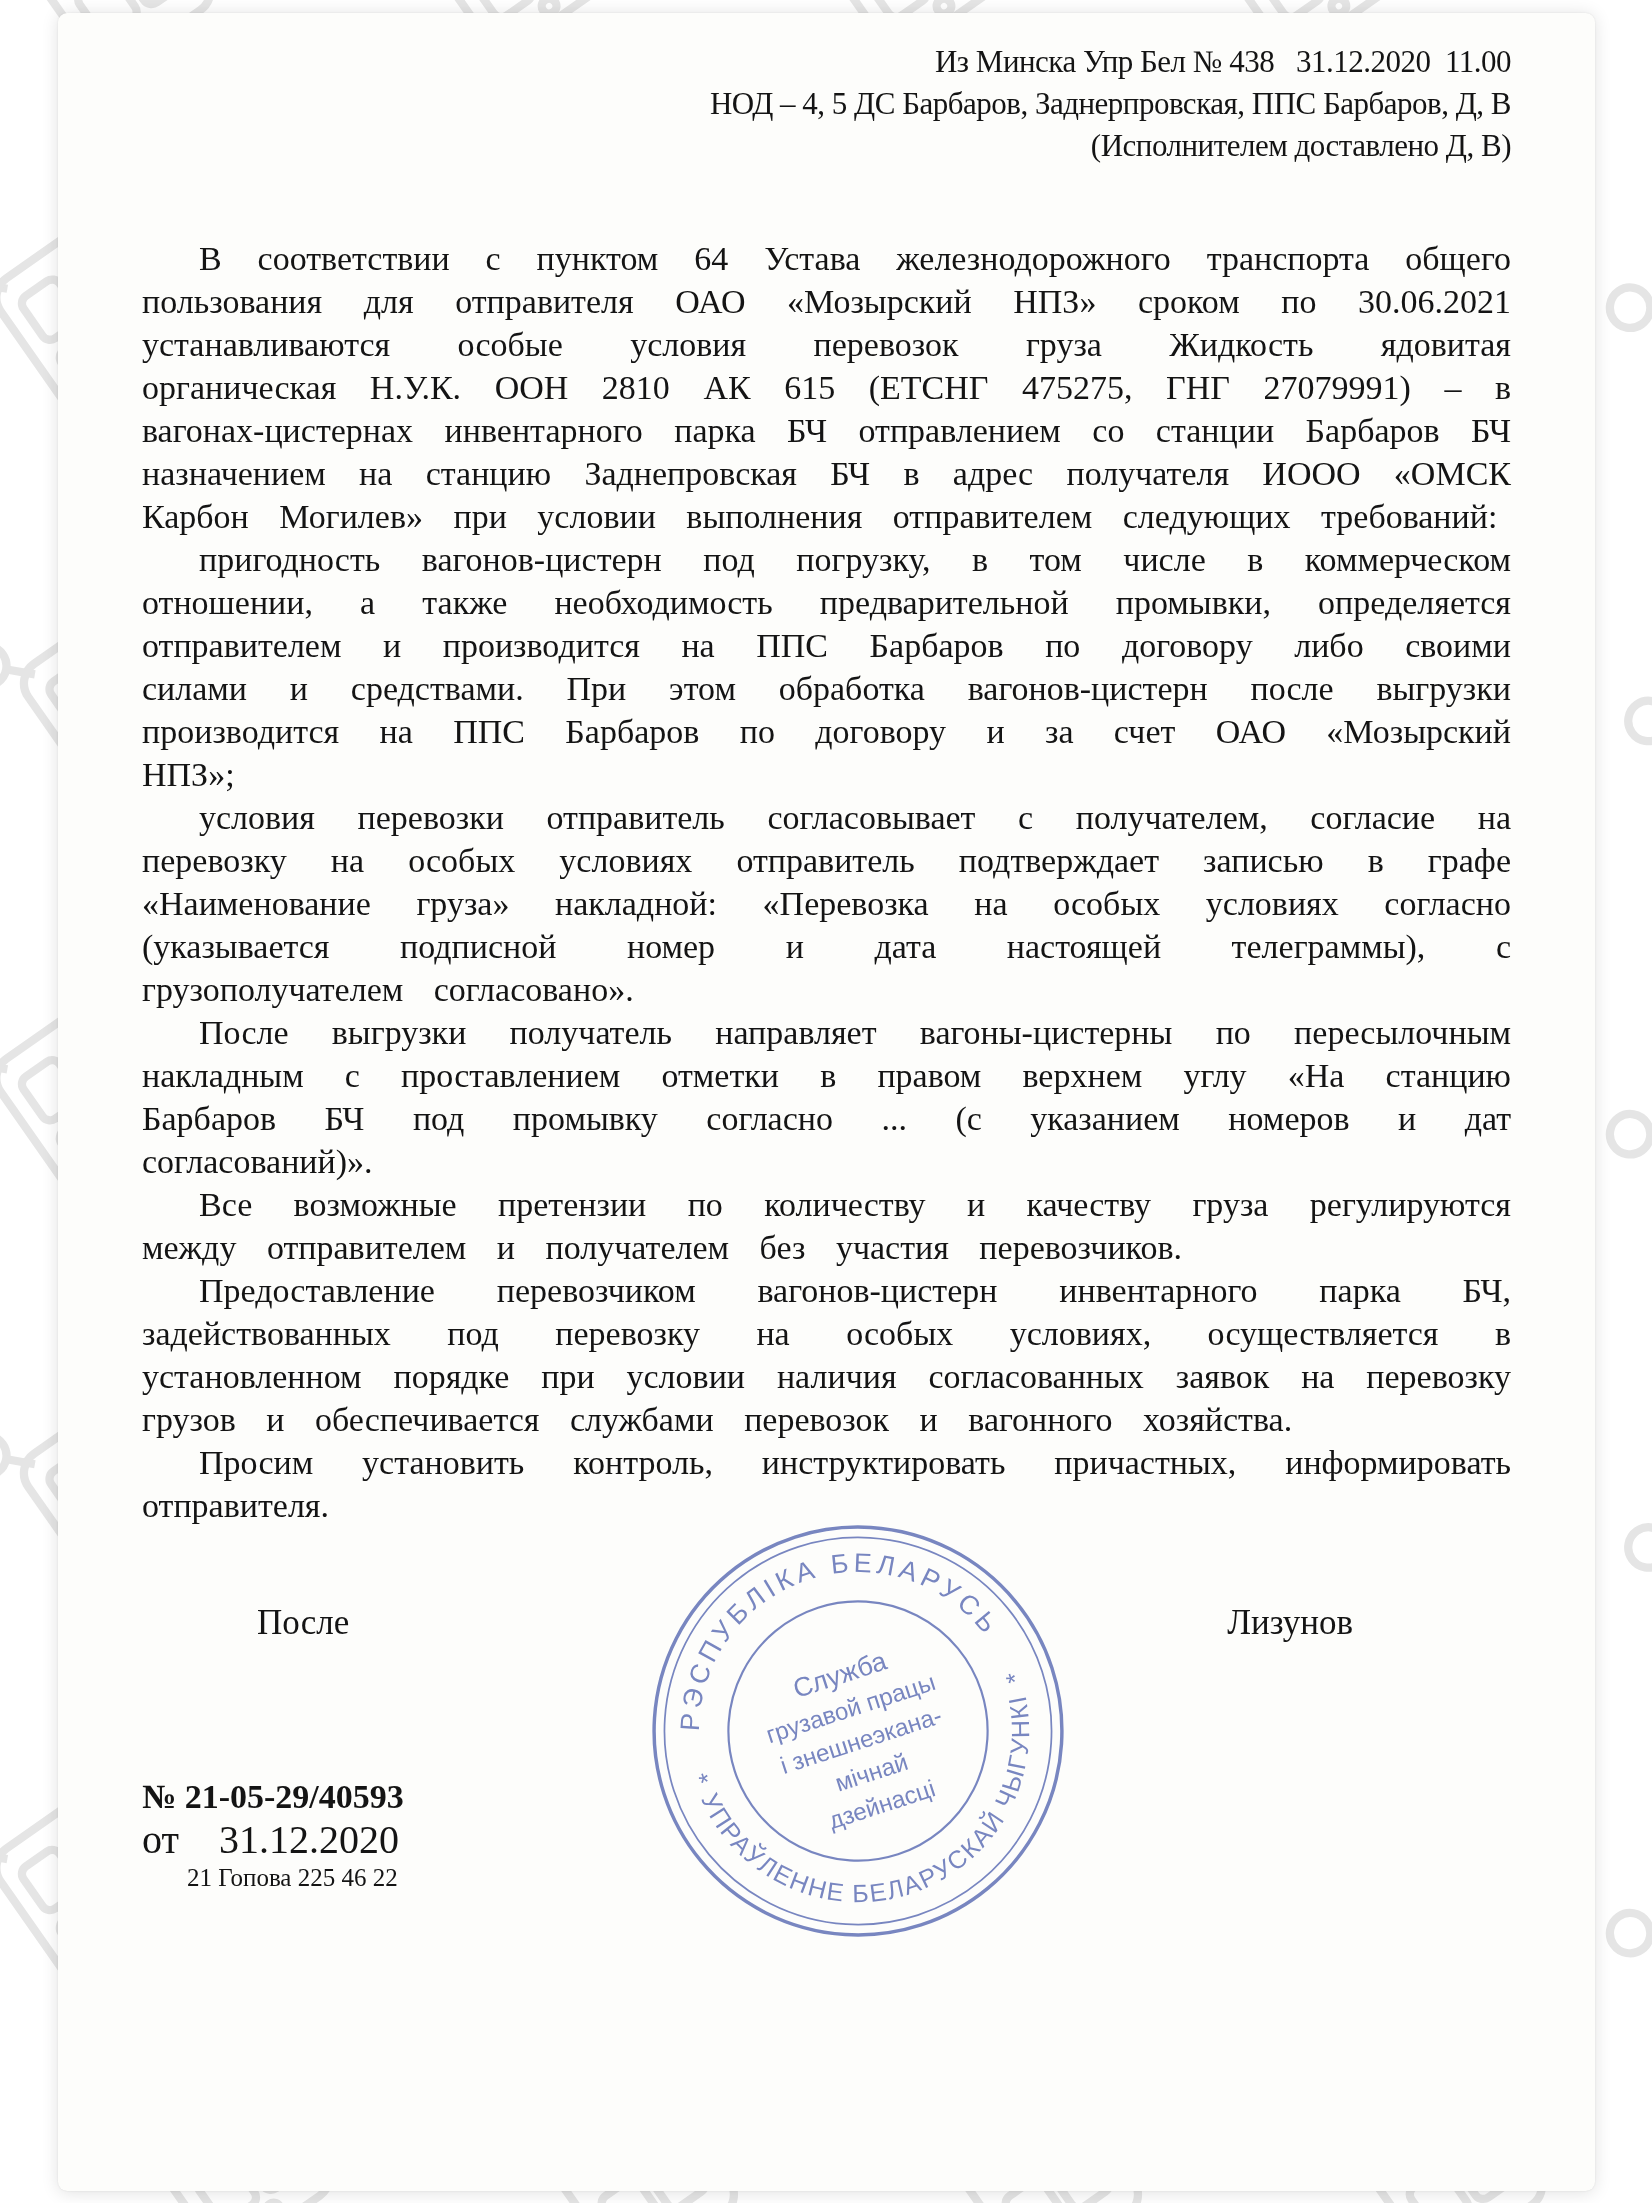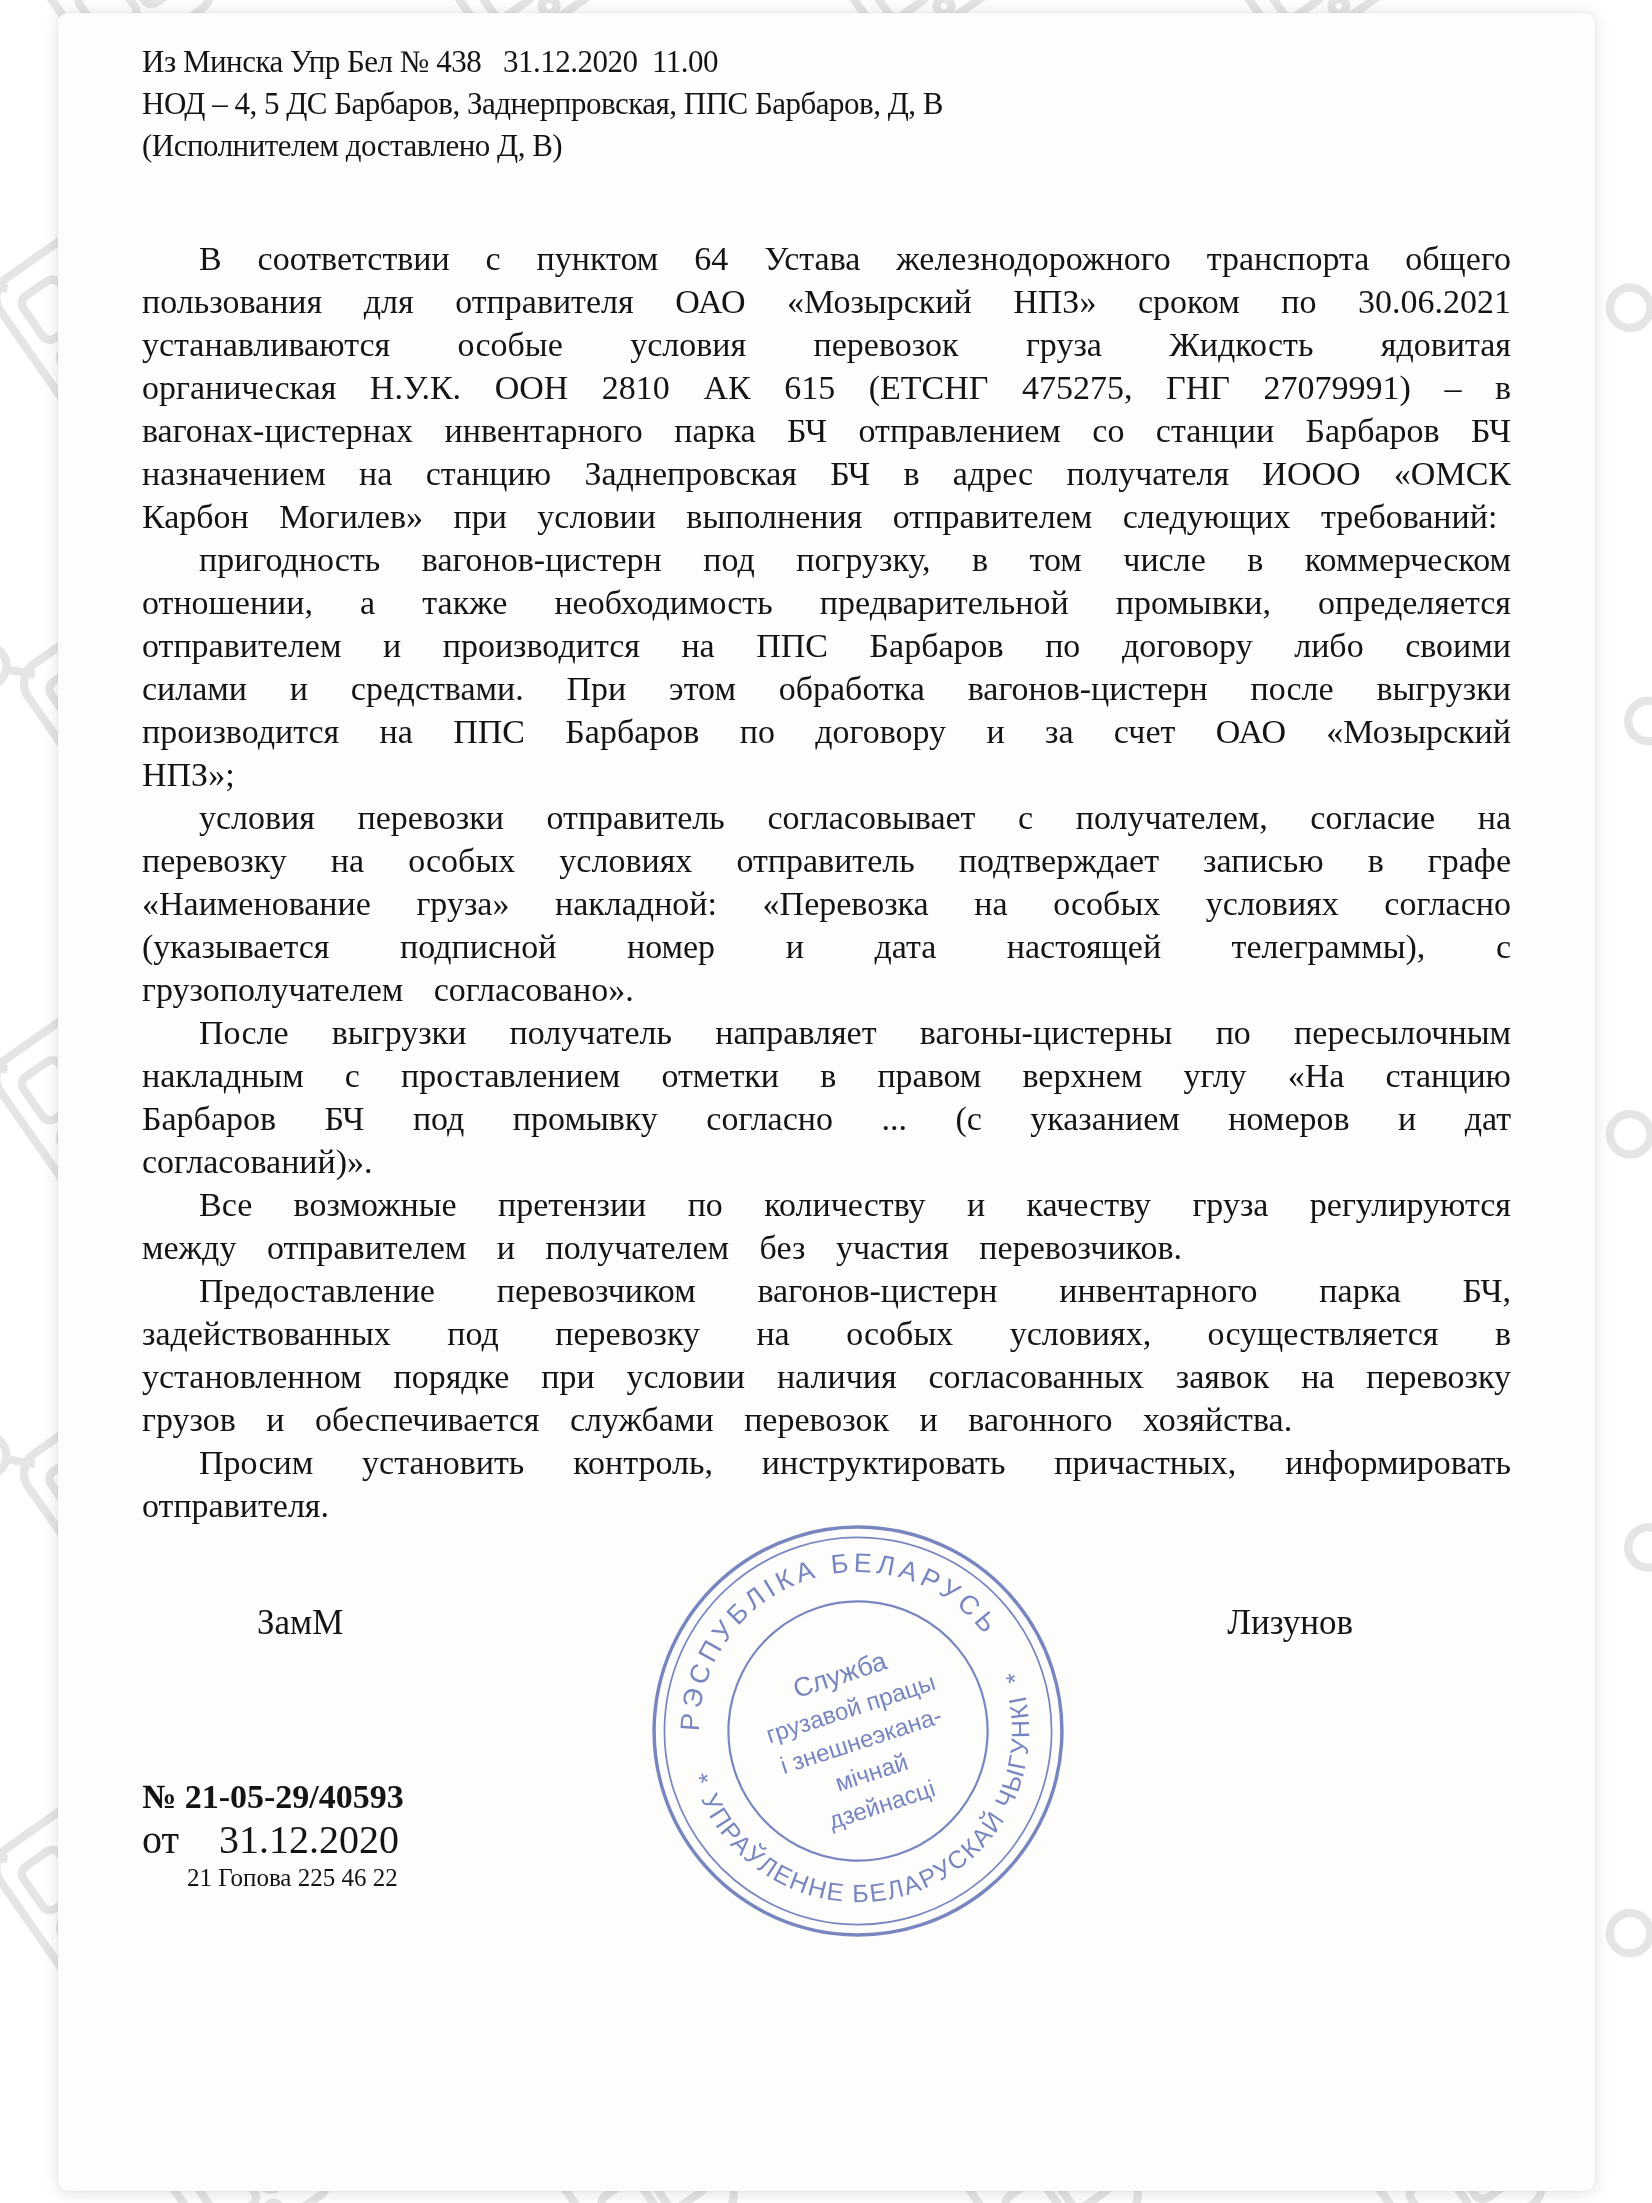--- a/index.html
+++ b/index.html
@@ -20,21 +20,21 @@
     position: absolute; left: 58px; top: 13px; right: 58px; bottom: 13px;
     background: #fdfdfb;
     border-radius: 9.2px;
     box-shadow: 0 1.8px 16.5px rgba(0,0,0,0.12), 0 0 1.8px rgba(0,0,0,0.10);
     padding: 27.5px 84px 0 84px;
     box-sizing: border-box;
     color: #141414;
   }
 
   .doc-header { font-size: 31px; line-height: 42px; letter-spacing: -0.5px; }
-  .doc-header div { white-space: pre; }
+  .doc-header div { white-space: pre; text-align: right; }
 
   .doc-body { margin-top: 70px; }
   .doc-body p {
     margin: 0;
     font-size: 34px;
     line-height: 43px;
     text-align: justify;
     text-indent: 57px;
     word-spacing: 22px;
     letter-spacing: 0px;
@@ -114,21 +114,21 @@
       <p>условия перевозки отправитель согласовывает с получателем, согласие на перевозку на особых условиях отправитель подтверждает записью в графе «Наименование груза» накладной: «Перевозка на особых условиях согласно (указывается подписной номер и дата настоящей телеграммы), с грузополучателем согласовано».</p>
       <p>После выгрузки получатель направляет вагоны-цистерны по пересылочным накладным с проставлением отметки в правом верхнем углу «На станцию Барбаров БЧ под промывку согласно ... (с указанием номеров и дат согласований)».</p>
       <p>Все возможные претензии по количеству и качеству груза регулируются между отправителем и получателем без участия перевозчиков.</p>
       <p>Предоставление перевозчиком вагонов-цистерн инвентарного парка БЧ, задействованных под перевозку на особых условиях, осуществляется в установленном порядке при условии наличия согласованных заявок на перевозку грузов и обеспечивается службами перевозок и вагонного хозяйства.</p>
       <p>Просим установить контроль, инструктировать причастных, информировать отправителя.</p>
     </div>
 
     <div class="bottom-section">
 
       <div class="sig-row">
-        <span>ЗамМ</span>
+        <span>После</span>
         <span>Лизунов</span>
       </div>
 
       <svg class="stamp" viewBox="0 0 500 500" aria-hidden="true">
         <g transform="rotate(-18 250 250)" fill="none" stroke="#5b6cb4">
           <circle cx="250" cy="250" r="236" stroke-width="4"></circle>
           <circle cx="250" cy="250" r="224" stroke-width="2"></circle>
           <circle cx="250" cy="250" r="150" stroke-width="2.5"></circle>
           <defs>
             <path id="arcTop" d="M 66,250 A 184,184 0 1 1 434,250"></path>

